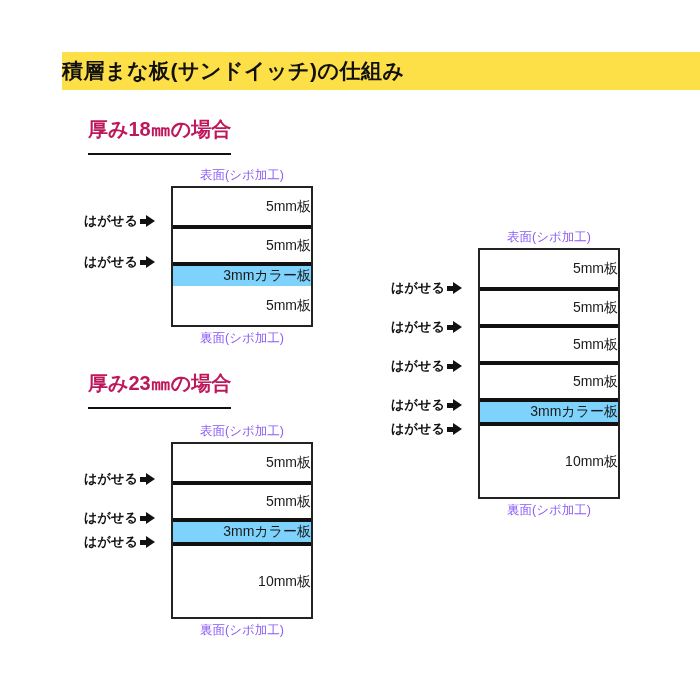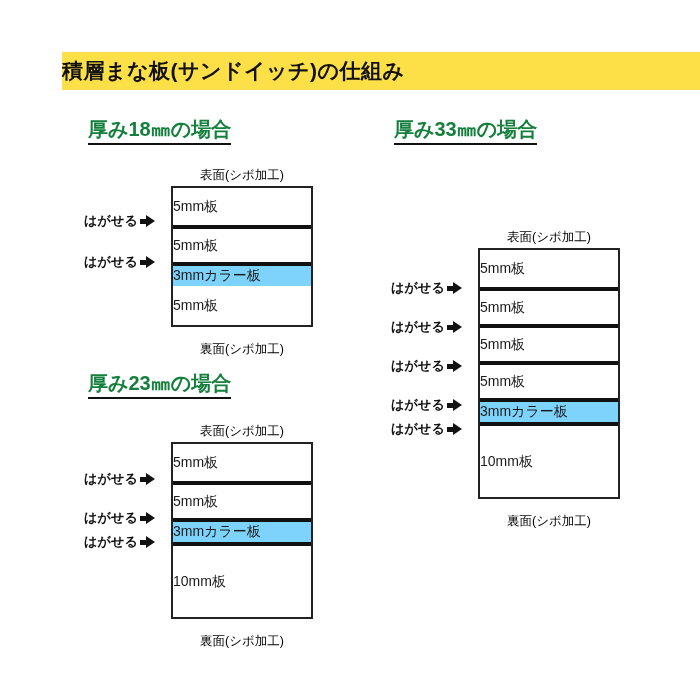--- a/index.html
+++ b/index.html
@@ -37,65 +37,65 @@
     white-space: nowrap;
   }
 
   
   .section {
     position: absolute;
   }
   .section-heading {
     font-size: 20px;
     font-weight: 700;
-    color: #15803d;
+    color: #be185d;
     white-space: nowrap;
     display: inline-block;
     border-bottom: 2px solid #111;
-    padding-bottom: 2px;
+    padding-bottom: 12px;
     line-height: 1.15;
   }
   .section-note {
     font-size: 17px;
     font-weight: 400;
     color: #111;
     line-height: 1.5;
     white-space: nowrap;
   }
   .section-note .note-line-2 {
     display: block;
     padding-left: 16px;
   }
 
   
   .stack-wrap {
     position: absolute;
   }
   .face-label {
     font-size: 12.5px;
-    color: #000000;
+    color: #8b5cf6;
     text-align: center;
     white-space: nowrap;
     line-height: 1.2;
   }
   .face-label.top { margin-bottom: 3px; }
-  .face-label.bottom { margin-top: 15px; }
+  .face-label.bottom { margin-top: 4px; }
 
   .stack {
     position: relative;
     border: 2px solid #222;
     box-sizing: border-box;
     background: #fff;
   }
   .layer {
     position: relative;
     box-sizing: border-box;
     display: flex;
     align-items: center;
-    justify-content: flex-start;
+    justify-content: flex-end;
     background: #ffffff;
     font-size: 14px;
     color: #1a1a1a;
     white-space: nowrap;
   }
   .layer.color-board {
     background: #7dd3fc;
   }
   
   .layer.sep-top {
@@ -214,21 +214,20 @@
 <div class="peel" style="left:84px; top:518px;">
   <span class="peel-text">はがせる</span>
   <span class="arrow-icon"></span>
 </div>
 <div class="peel" style="left:84px; top:542px;">
   <span class="peel-text">はがせる</span>
   <span class="arrow-icon"></span>
 </div>
 
 <div class="section" style="left:394px; top:118px;">
-  <div class="section-heading">厚み33㎜の場合</div>
 </div>
 
 <div class="stack-wrap" style="left:478px; top:230px; width:142px;">
   <div class="face-label top">表面(シボ加工)</div>
   <div class="stack">
     <div class="layer" style="height:37px;">
       <span>5mm板</span>
     </div>
     <div class="layer sep-top" style="height:37px;">
       <span>5mm板</span>

